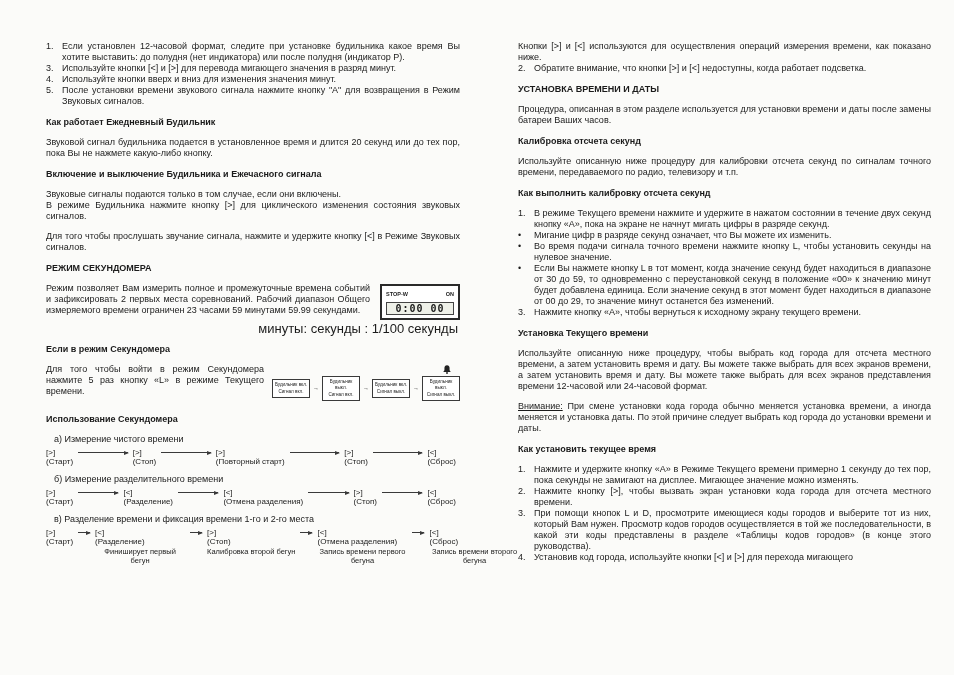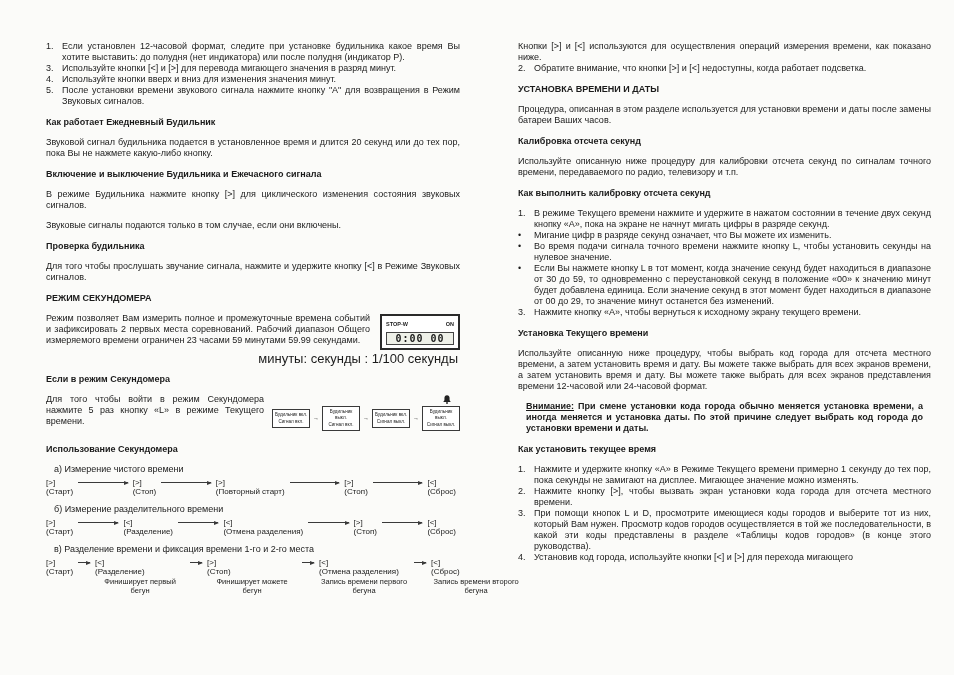--- a/index.html
+++ b/index.html
@@ -38,21 +38,21 @@
 
   .diag-title{margin:7px 8px 3px;}
   .diag-row{display:flex;align-items:flex-start;padding-right:4px;margin-bottom:3px;}
   .step{display:flex;flex-direction:column;font-size:8px;line-height:9.5px;flex:0 0 auto;max-width:90px;}
   .step-note{font-size:7.5px;line-height:9px;text-align:center;}
   .step-note:empty{display:none;}
   .conn{flex:1 1 auto;height:4px;border-bottom:1px solid #3a3a3a;margin:0 5px;position:relative;min-width:12px;}
   .conn::after{content:"";position:absolute;right:-1px;bottom:-3px;width:0;height:0;
                border-left:5px solid #3a3a3a;border-top:2.5px solid transparent;border-bottom:2.5px solid transparent;}
 
-  .att{text-align:justify;margin:0 8px 9px;font-weight:bold;}
+  .att{text-align:justify;margin:0 0 9px;}
   .att-label{text-decoration:underline;}
 </style>
 </head>
 <body>
 
 <div class="sheet">
 
   <div class="col col-left">
 
     <div class="list">
@@ -71,24 +71,23 @@
       <div class="li">
         <span class="li-n">5.</span>
         <span class="li-t">После установки времени звукового сигнала нажмите кнопку "А" для возвращения в Режим Звуковых сигналов.</span>
       </div>
     </div>
 
     <div class="h">Как работает Ежедневный Будильник</div>
     <p class="jp">Звуковой сигнал будильника подается в установленное время и длится 20 секунд или до тех пор, пока Вы не нажмете какую-либо кнопку.</p>
 
     <div class="h">Включение и выключение Будильника и Ежечасного сигнала</div>
+    <p class="jp tight">Звуковые сигналы подаются только в том случае, если они включены.</p>
     <p class="jp">В режиме Будильника нажмите кнопку [&gt;] для циклического изменения состояния звуковых сигналов.</p>
-    <p class="jp tight">Звуковые сигналы подаются только в том случае, если они включены.</p>
-
-    <div class="h">Проверка будильника</div>
+
     <p class="jp">Для того чтобы прослушать звучание сигнала, нажмите и удержите кнопку [&lt;] в Режиме Звуковых сигналов.</p>
 
     <div class="h">РЕЖИМ СЕКУНДОМЕРА</div>
     <div class="figwrap">
       <div class="fig-right">
         <div class="lcd">
           <div class="lcd-head">
             <span>STOP-W</span>
             <span>ON</span>
           </div>
@@ -203,21 +202,21 @@
         <span class="conn"></span>
         <div class="step">
           <span>[&lt;]</span>
           <span>(Разделение)</span>
           <span class="step-note">Финиширует первый бегун</span>
         </div>
         <span class="conn"></span>
         <div class="step">
           <span>[&gt;]</span>
           <span>(Стоп)</span>
-          <span class="step-note">Финиширует можете бегун</span>
+          <span class="step-note">Калибровка второй бегун</span>
         </div>
         <span class="conn"></span>
         <div class="step">
           <span>[&lt;]</span>
           <span>(Отмена разделения)</span>
           <span class="step-note">Запись времени первого бегуна</span>
         </div>
         <span class="conn"></span>
         <div class="step">
           <span>[&lt;]</span>

